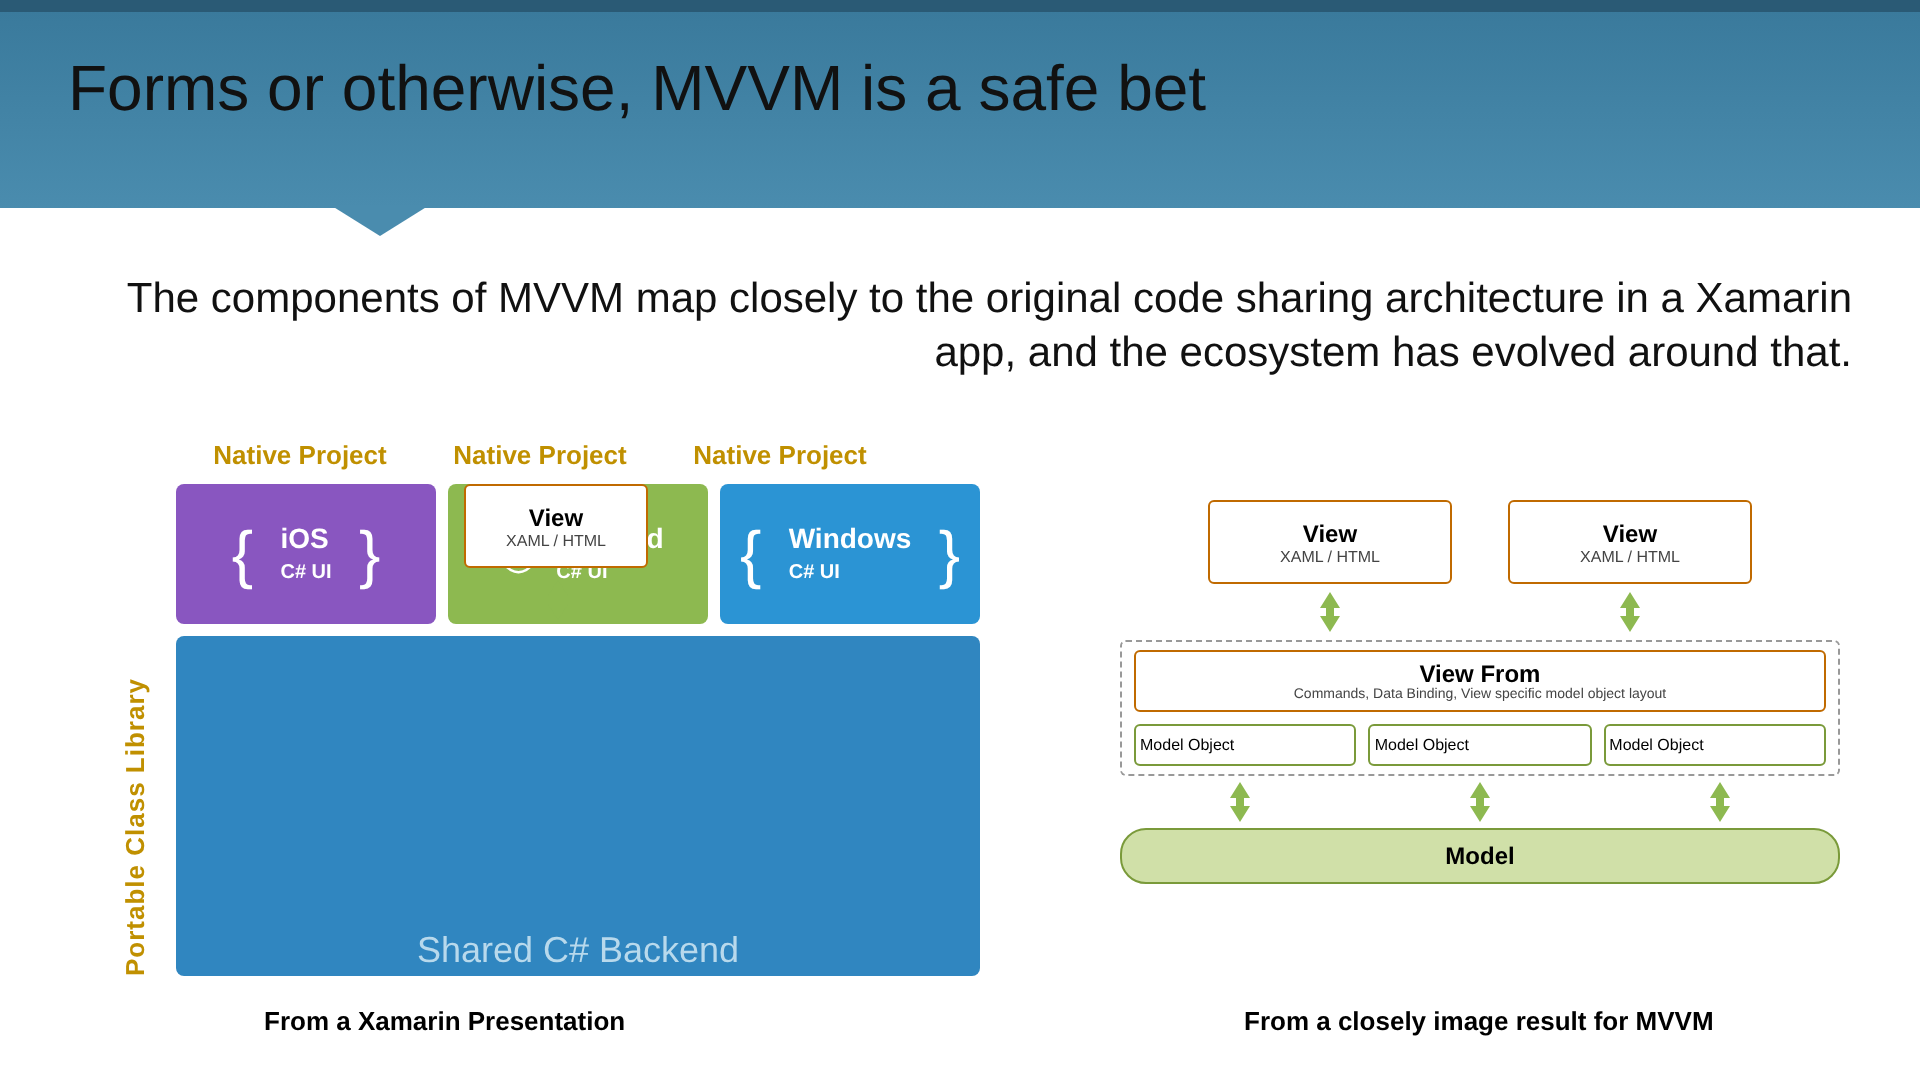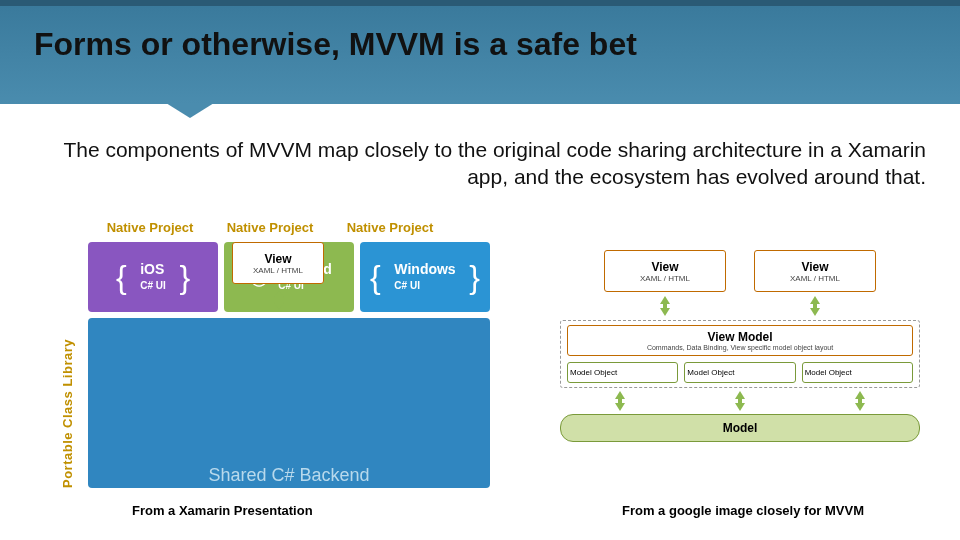--- a/index.html
+++ b/index.html
@@ -15,21 +15,21 @@
     height: 104px;
     background: linear-gradient(#3a7a9c 0%, #4a8cae 100%);
     border-top: 6px solid #2a5a75;
     position: relative;
   }
   .title {
     position: absolute;
     top: 20px;
     left: 34px;
     font-size: 32px;
-    font-weight: bold;
+    font-weight: normal;
     color: #111;
   }
   .header-arrow {
     position: absolute;
     bottom: -14px;
     left: 166px;
     width: 0; height: 0;
     border-left: 24px solid transparent;
     border-right: 24px solid transparent;
     border-top: 15px solid #4a8cae;
@@ -327,21 +327,21 @@
   <div class="arrows1">
     <div class="gar">
         <div class="stem"></div>
       </div>
     <div class="gar">
         <div class="stem"></div>
       </div>
   </div>
   <div class="vm-wrap">
     <div class="vm-box">
-      <div class="t">View Model</div>
+      <div class="t">View From</div>
       <div class="s">Commands, Data Binding, View specific model object layout</div>
     </div>
     <div class="model-row">
       <div class="model-obj">Model Object</div>
       <div class="model-obj">Model Object</div>
       <div class="model-obj">Model Object</div>
     </div>
   </div>
   <div class="arrows2">
     <div class="gar">
@@ -351,13 +351,13 @@
         <div class="stem"></div>
       </div>
     <div class="gar">
         <div class="stem"></div>
       </div>
   </div>
   <div class="model-box">Model</div>
 </div>
 
 <div class="caption-left">From a Xamarin Presentation</div>
-<div class="caption-right">From a google image closely for MVVM</div>
+<div class="caption-right">From a closely image result for MVVM</div>
 
 </body></html>

